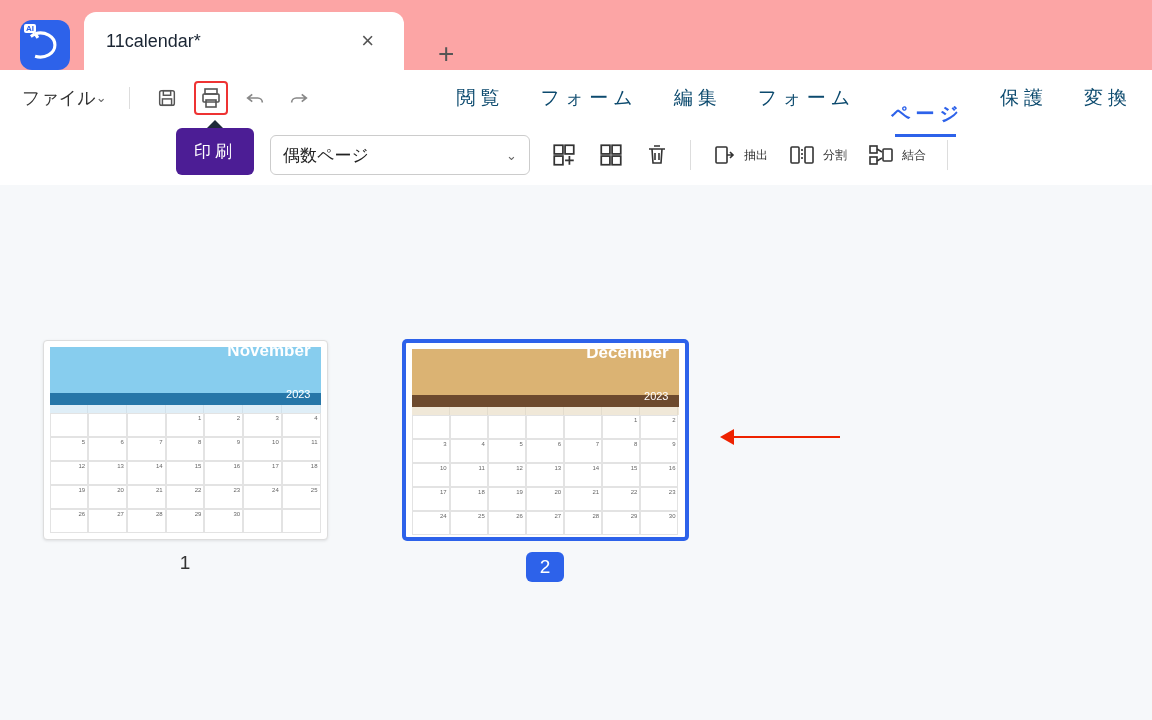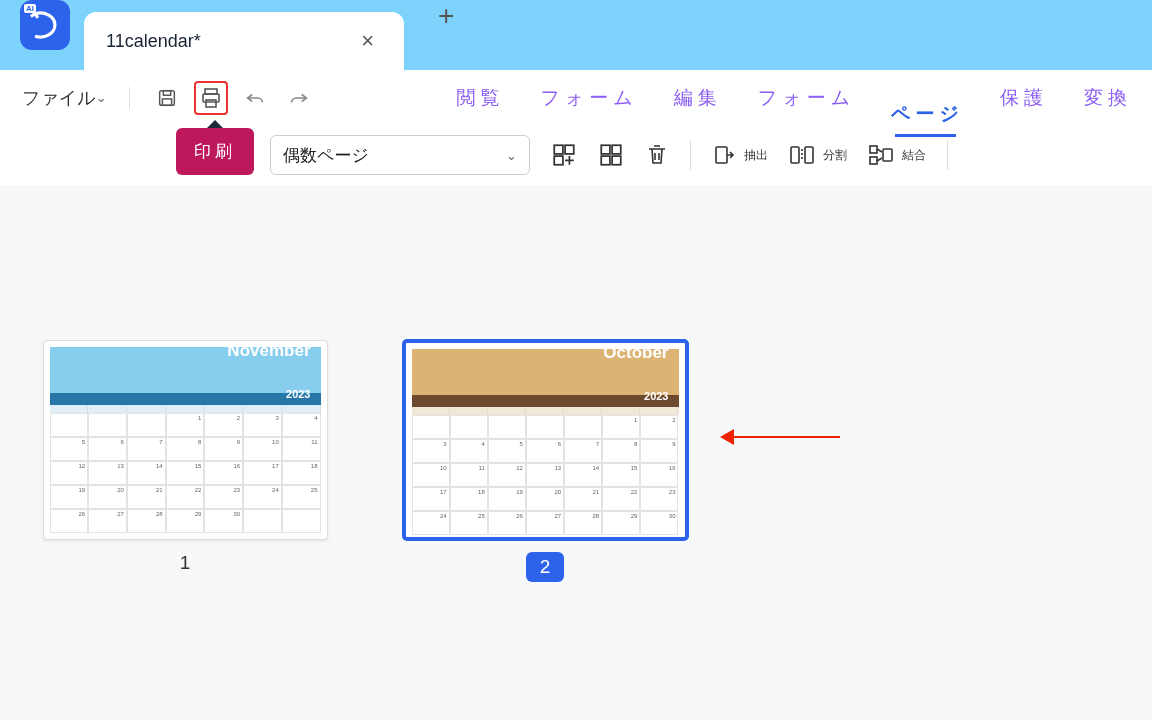--- a/index.html
+++ b/index.html
@@ -1,60 +1,60 @@
 <!DOCTYPE html>
 <html><head>
 <meta charset="utf-8">
 <style>
   * { box-sizing: border-box; margin: 0; padding: 0; }
   body { font-family: sans-serif; background: #fff; width: 1152px; height: 720px; overflow: hidden; }
 
   
-  .tabstrip { height: 70px; background: #7dd3fc; display: flex; align-items: flex-start; padding-left: 20px; }
+  .tabstrip { height: 70px; background: #fca5a5; display: flex; align-items: flex-end; padding-left: 20px; }
   .app-logo { width: 50px; height: 50px; background: #2d62ea; border-radius: 12px; display: flex; align-items: center; justify-content: center; position: relative; }
   .app-logo svg { width: 34px; height: 34px; }
   .ai-badge { position:absolute; top:4px; left:4px; font-size:8px; font-weight:bold; color:#2d62ea; background:#fff; padding:0 2px; border-radius:2px; }
   .tab { margin-left: 14px; height: 58px; background: #fff; border-radius: 12px 12px 0 0; display: flex; align-items: center; padding: 0 30px 0 22px; width: 320px; justify-content: space-between; align-self:flex-end;}
   .tab-title { font-size: 18px; color: #1a2533; }
   .tab-close { font-size: 22px; color: #555; cursor: pointer; }
   .new-tab { margin-left: 34px; font-size: 28px; color: #555; cursor: pointer; }
 
   
   .menubar { height: 55px; display: flex; align-items: center; padding: 0 20px; background:#fff; }
   .menu-left { display: flex; align-items: center; gap: 10px; }
   .file-menu { font-size: 18px; color: #333; display: flex; align-items: center; gap: 0; padding: 4px 2px; cursor:pointer;}
   .vsep { width:1px; height:22px; background:#ddd; margin:0 10px;}
   .icon-btn { width: 34px; height: 34px; display: flex; align-items: center; justify-content: center; cursor: pointer; border-radius:4px;}
   .icon-btn.highlight { border: 2px solid #e33; }
   .menu-right { margin-left: auto; display: flex; align-items: center; gap: 36px; }
-  .menu-item { font-size: 19px; color: #8b5cf6; cursor: pointer; letter-spacing:5px; }
+  .menu-item { font-size: 19px; color: #0c4a6e; cursor: pointer; letter-spacing:5px; }
   .menu-item.active { color: #2d62ea; font-weight: 600; position:relative;margin-top:32px;}
   .menu-item.active::after { content:""; position:absolute; left:4px; right:8px; bottom:-10px; height:3px; background:#2d62ea;}
 
   
-  .tooltip { position: absolute; top: 128px; left: 176px; background: #be185d; color: #fff; font-size: 17px; letter-spacing:4px; padding: 12px 18px; border-radius: 6px; z-index:5;}
+  .tooltip { position: absolute; top: 128px; left: 176px; background: #4c1d95; color: #fff; font-size: 17px; letter-spacing:4px; padding: 12px 18px; border-radius: 6px; z-index:5;}
   .tooltip::before { content:""; position:absolute; top:-8px; left:50%; transform:translateX(-50%); border:8px solid transparent; border-bottom-color:#1e2a3a; border-top:none;}
 
   
   .toolbar { height: 60px; display: flex; align-items: center; padding-left: 270px; gap: 21px; background:#fff;}
   .select-box { width: 260px; height: 40px; border: 1px solid #ccc; border-radius: 6px; display: flex; align-items: center; justify-content: space-between; padding: 0 12px; font-size: 17px; color:#222; cursor:pointer;}
   .tool { display: flex; align-items: center; gap: 8px; font-size: 12px; color: #333; cursor:pointer;}
   .tsepv { width:1px; height:30px; background:#ddd;}
 
   
   .content { background: #f6f8fa; height: calc(720px - 70px - 55px - 60px); padding: 30px 40px; position:relative;}
   .thumbs { display: flex; gap: 70px; margin-top: 125px; }
   .thumb-wrap { width: 290px; display:flex; flex-direction:column; align-items:center; gap:12px;}
   .thumb { width: 285px; height: 200px; background:#fff; border:1px solid #ddd; border-radius:4px; padding:6px; box-shadow:0 1px 3px rgba(0,0,0,.1);}
   .thumb.selected { border:3px solid #2d62ea; box-shadow:0 0 0 1px #2d62ea;}
   .cal-head { height:46px; display:flex; flex-direction:column; align-items:flex-end; justify-content:center; padding-right:10px; color:#fff;}
   .cal-head.nov { background:#87cdee;}
   .cal-head.dec { background:#dbb373;}
   .cal-head .m { font-size:17px; font-weight:bold;}
-  .cal-head .y { font-size:11px; font-weight:bold;margin-top:27px;}
+  .cal-head .y { font-size:11px; font-weight:normal;margin-top:27px;}
   .cal-bar { height:12px;}
   .cal-bar.nov { background:#2676a8;}
   .cal-bar.dec { background:#6d4a2e;}
   .cal-days { height:8px; background:#f0e8d8; display:flex;}
   .cal-days.nov{ background:#dfeef7;}
   .cal-days div{ flex:1; border-right:1px solid rgba(0,0,0,.05); font-size:5px; text-align:center; color:#555;}
   .cal-grid { display:grid; grid-template-columns:repeat(7,1fr); grid-template-rows:repeat(5,1fr); height:120px;}
   .cal-grid div{ border:1px solid #e3e3e3; font-size:6px; text-align:right; padding:1px 2px; color:#666;}
   .page-num { font-size: 19px; color: #333; }
   .page-num.selected { background:#2d62ea; color:#fff; padding:4px 14px; border-radius:6px;}
@@ -240,21 +240,21 @@
             <div></div>
             <div></div>
         </div>
       </div>
       <div class="page-num">1</div>
     </div>
 
     <div class="thumb-wrap">
       <div class="thumb selected">
         <div class="cal-head dec">
-          <div class="m">October</div>
+          <div class="m">December</div>
           <div class="y">2023</div>
         </div>
         <div class="cal-bar dec"></div>
         <div class="cal-days">
             <div></div>
             <div></div>
             <div></div>
             <div></div>
             <div></div>
             <div></div>

